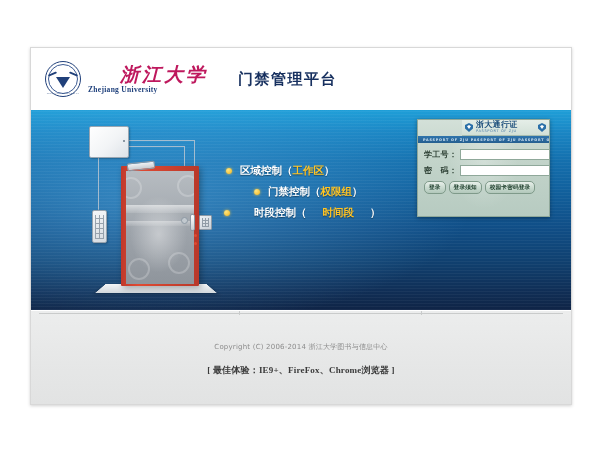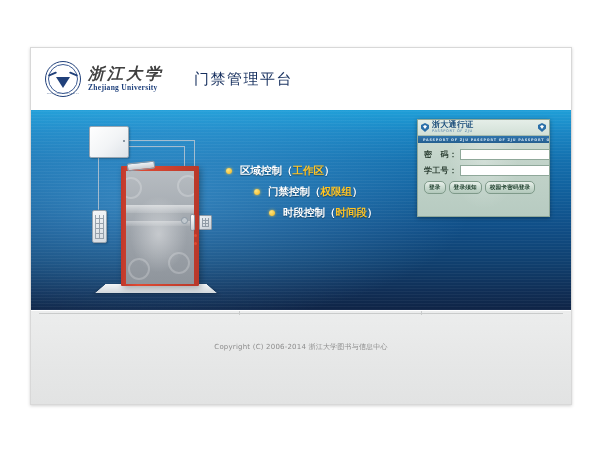--- a/index.html
+++ b/index.html
@@ -51,32 +51,32 @@
   }
   #zju-seal .wing-l{left:2px;transform:rotate(-22deg);}
   #zju-seal .wing-r{right:2px;transform:rotate(22deg);}
   #zju-seal .seal-text{
     position:absolute;left:0;right:0;bottom:1px;
     text-align:center;font-size:2.6px;letter-spacing:.2px;
     color:#20407a;font-family:"Liberation Serif",serif;
   }
   #wordmark{margin-left:7px;line-height:1;}
   #wordmark .cn{
-    font-size:16px;font-weight:bold;color:#404040;
+    font-size:19px;font-weight:bold;color:#be185d;
     font-family:"Liberation Serif","DejaVu Serif",serif;
-    letter-spacing:3px;font-style:italic;
+    letter-spacing:3px;font-style:italic;margin-left:32px;
   }
   #wordmark .en{
     font-size:7.5px;color:#1d3f7b;margin-top:2px;
     font-family:"Liberation Serif","DejaVu Serif",serif;
     letter-spacing:.3px;font-weight:bold;
   }
   #site-title{
     margin-left:30px;
-    font-size:15px;font-weight:normal;color:#17305f;
+    font-size:15px;font-weight:bold;color:#17305f;
     letter-spacing:1.5px;
     font-family:"DejaVu Sans","Liberation Sans",sans-serif;
   }
 
   
   #banner{
     position:relative;height:200px;overflow:hidden;
     background:
       radial-gradient(ellipse 520px 200px at 22% 46%,rgba(90,175,230,.50) 0%,rgba(90,175,230,0) 62%),
       linear-gradient(180deg,
@@ -202,21 +202,21 @@
   }
   #banner-bullets{margin-top:18px;}
   .bullet-row{
     display:flex;align-items:center;
     font-size:10.5px;font-weight:bold;color:#ffffff;
     margin-bottom:7px;white-space:nowrap;
     text-shadow:0 1px 1px rgba(0,0,0,.4);
   }
   .bullet-row.i1{margin-left:2px;font-family:Liberation Mono, monospace;}
   .bullet-row.i2{margin-left:30px;}
-  .bullet-row.i3{margin-left:45px;}
+  .bullet-row.i3{gap:16px;}
   .bullet-dot{
     width:6px;height:6px;border-radius:50%;
     background:radial-gradient(circle at 35% 32%,#ffe680,#f0b41e);
     margin-right:8px;flex:0 0 auto;
     box-shadow:0 0 3px rgba(255,205,60,.8);
   }
   .bullet-hl{color:#ffc425;}
 
   
   #login-card{
@@ -230,21 +230,21 @@
     position:absolute;left:50%;top:52%;width:72px;height:82px;
     transform:translate(-50%,-50%);
     background:radial-gradient(ellipse at 50% 40%,rgba(255,255,255,.32),rgba(255,255,255,0) 68%);
     border-radius:50% 50% 46% 46%/34% 34% 66% 66%;
     opacity:.8;pointer-events:none;
   }
   #login-titlebar{
     position:relative;height:15px;
     background:linear-gradient(180deg,#e5eee8 0%,#d2e0d7 100%);
     border-bottom:1px solid #a7bdb0;
-    display:flex;align-items:center;
+    display:flex;align-items:center;margin-left:44px;
   }
   .shield{
     width:8px;height:9px;margin-left:3px;flex:0 0 auto;
     background:#2a6fa8;
     clip-path:polygon(50% 0,100% 22%,100% 62%,50% 100%,0 62%,0 22%);
     position:relative;
   }
   .shield::after{
     content:"";position:absolute;left:2px;top:2px;width:4px;height:4px;
     background:#ffffff;
@@ -415,36 +415,37 @@
         </span>
         <span class="shield right"></span>
       </div>
 
       <div id="login-ticker">
         <span class="tick">PASSPORT OF ZJU    PASSPORT OF ZJU    PASSPORT OF ZJU    PAS</span>
       </div>
 
       <div id="login-body">
         <div class="form-row">
+          <span class="form-label">学工号：</span>
+          <input class="form-input" type="text" placeholder="" style="">
+        </div>
+        <div class="form-row">
           <span class="form-label">密　码：</span>
           <input class="form-input" type="password" placeholder="" style="">
-        </div>
-        <div class="form-row">
-          <span class="form-label">学工号：</span>
-          <input class="form-input" type="text" placeholder="" style="">
         </div>
         <div id="login-buttons">
           <div class="lbtn">登录</div>
           <div class="lbtn">登录须知</div>
           <div class="lbtn">校园卡密码登录</div>
         </div>
       </div>
     </div>
   </div>
 
   <div id="footer">
     <div class="seam"></div>
     <div class="notch n1"></div>
     <div class="notch n2"></div>
     <div id="copyright">Copyright (C) 2006-2014 浙江大学图书与信息中心</div>
+    <div id="browser-note">[ 最佳体验：IE9+、FireFox、Chrome浏览器 ]</div>
   </div>
 
 </div>
 
 </body></html>

